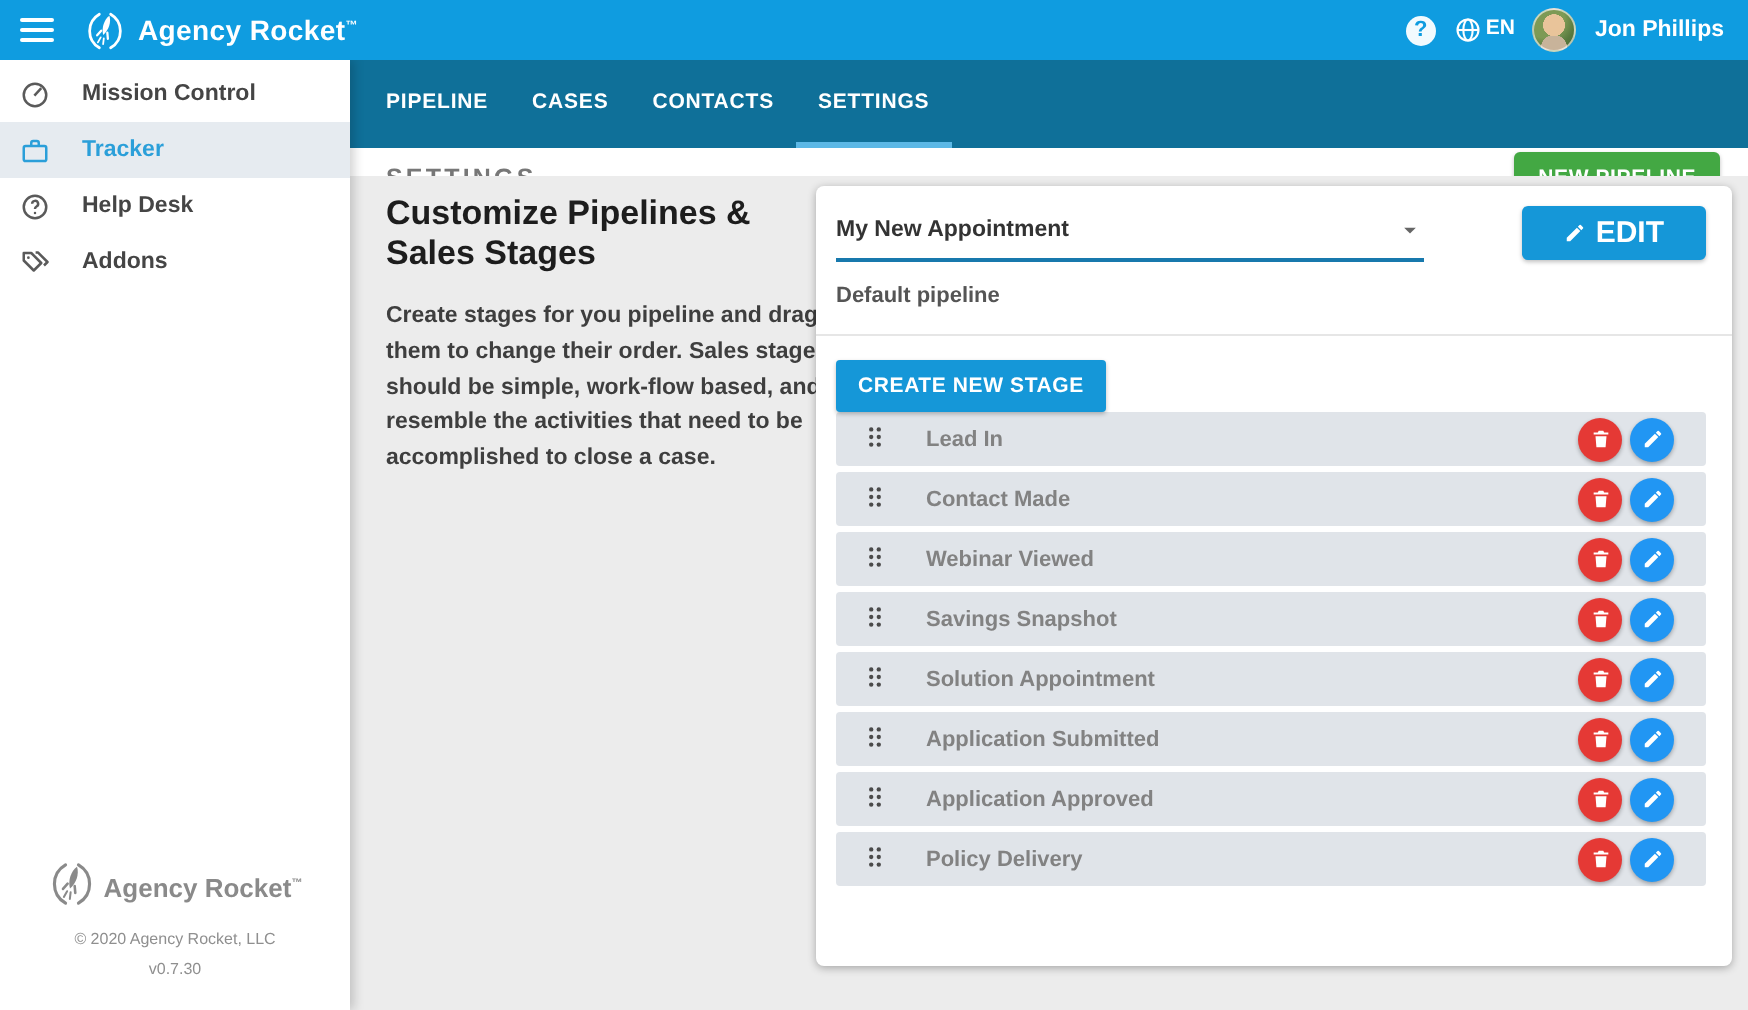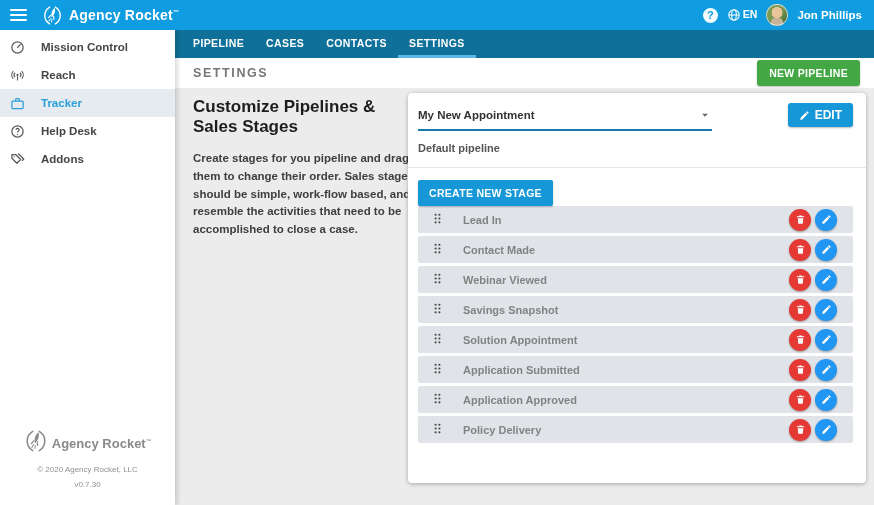--- a/index.html
+++ b/index.html
@@ -61,21 +61,21 @@
   .footer-logo { display:flex; align-items:flex-start; justify-content:center; gap:4px; color:#8a8a8a; margin-bottom:9px; }
   .footer-logo .icon { width:24px; height:24px; }
   .footer-brand { font-size:13px; font-weight:bold; line-height:24px; }
   .footer-brand sup { font-size:5.5px; }
   .copyright { font-size:8px; margin-bottom:6px; }
   .version { font-size:8px; }
 
   
   .main { position:absolute; left:175px; top:30px; right:0; bottom:0; }
   .tabs {
-    height:28px; background:var(--nav_teal);
+    height:44px; background:var(--nav_teal);
     display:flex; align-items:stretch; padding-left:7px;
   }
   .tab {
     display:flex; align-items:center; padding:0 11px;
     color:#fff; font-size:10.5px; font-weight:bold; letter-spacing:.4px;
     border-bottom:3px solid transparent; cursor:pointer;
   }
   .tab.active { border-bottom-color:var(--tab_indicator); }
 
   .settings-bar {
@@ -103,22 +103,22 @@
   .select-value {
     display:flex; align-items:center; justify-content:space-between;
     font-size:11.5px; font-weight:bold; color:#333;
     padding-bottom:7px; border-bottom:2px solid #1879ad;
   }
   .select-value .caret { width:14px; height:14px; color:#666; }
   .select-caption { font-size:11px; font-weight:bold; color:#555; margin-top:11px; }
   .btn-edit {
     position:absolute; top:10px; right:13px;
     background:var(--accent_blue); color:#fff; border:none; cursor:pointer;
-    font-family:inherit; font-size:12px; font-weight:bold;
-    padding:5px 11px; border-radius:3px; display:flex; align-items:center; gap:5px;
+    font-family:inherit; font-size:15px; font-weight:bold;
+    padding:5px 21px; border-radius:3px; display:flex; align-items:center; gap:5px;
     box-shadow:0 1px 2px rgba(0,0,0,.25);
   }
   .btn-edit .icon { width:11px; height:11px; color:#fff; }
 
   .card-body { padding:12px 13px 0 10px; }
   .btn-create {
     background:var(--accent_blue); color:#fff; border:none; cursor:pointer;
     font-family:inherit; font-size:10.5px; font-weight:bold; letter-spacing:.3px;
     padding:7px 11px; border-radius:2px; box-shadow:0 1px 2px rgba(0,0,0,.25);
   }
@@ -181,33 +181,20 @@
 <div class="sidebar">
   <div class="side-nav">
       <div class="side-item">
         <span class="icon">
           <svg viewBox="0 0 24 24" fill="none" stroke="currentColor" stroke-width="2">
             <circle cx="12" cy="12" r="9"></circle>
             <path d="M11.5 12.5 L17 6.5"></path>
           </svg>
         </span>
         <span>Mission Control</span>
-      </div>
-      <div class="side-item">
-        <span class="icon">
-          <svg viewBox="0 0 24 24" fill="none" stroke="currentColor" stroke-width="1.8">
-            <circle cx="12" cy="11" r="1.7" fill="currentColor" stroke="none"></circle>
-            <path d="M8 14.5a5 5 0 0 1 0-7"></path>
-            <path d="M16 7.5a5 5 0 0 1 0 7"></path>
-            <path d="M5.2 17a8.8 8.8 0 0 1 0-12"></path>
-            <path d="M18.8 5a8.8 8.8 0 0 1 0 12"></path>
-            <path d="M12 13v7"></path>
-          </svg>
-        </span>
-        <span>Reach</span>
       </div>
       <div class="side-item active">
         <span class="icon">
           <svg viewBox="0 0 24 24" fill="none" stroke="currentColor" stroke-width="2">
             <rect x="3" y="8" width="18" height="12" rx="1.5"></rect>
             <path d="M9 8V5.5A1.5 1.5 0 0 1 10.5 4h3A1.5 1.5 0 0 1 15 5.5V8"></path>
           </svg>
         </span>
         <span>Tracker</span>
       </div>

